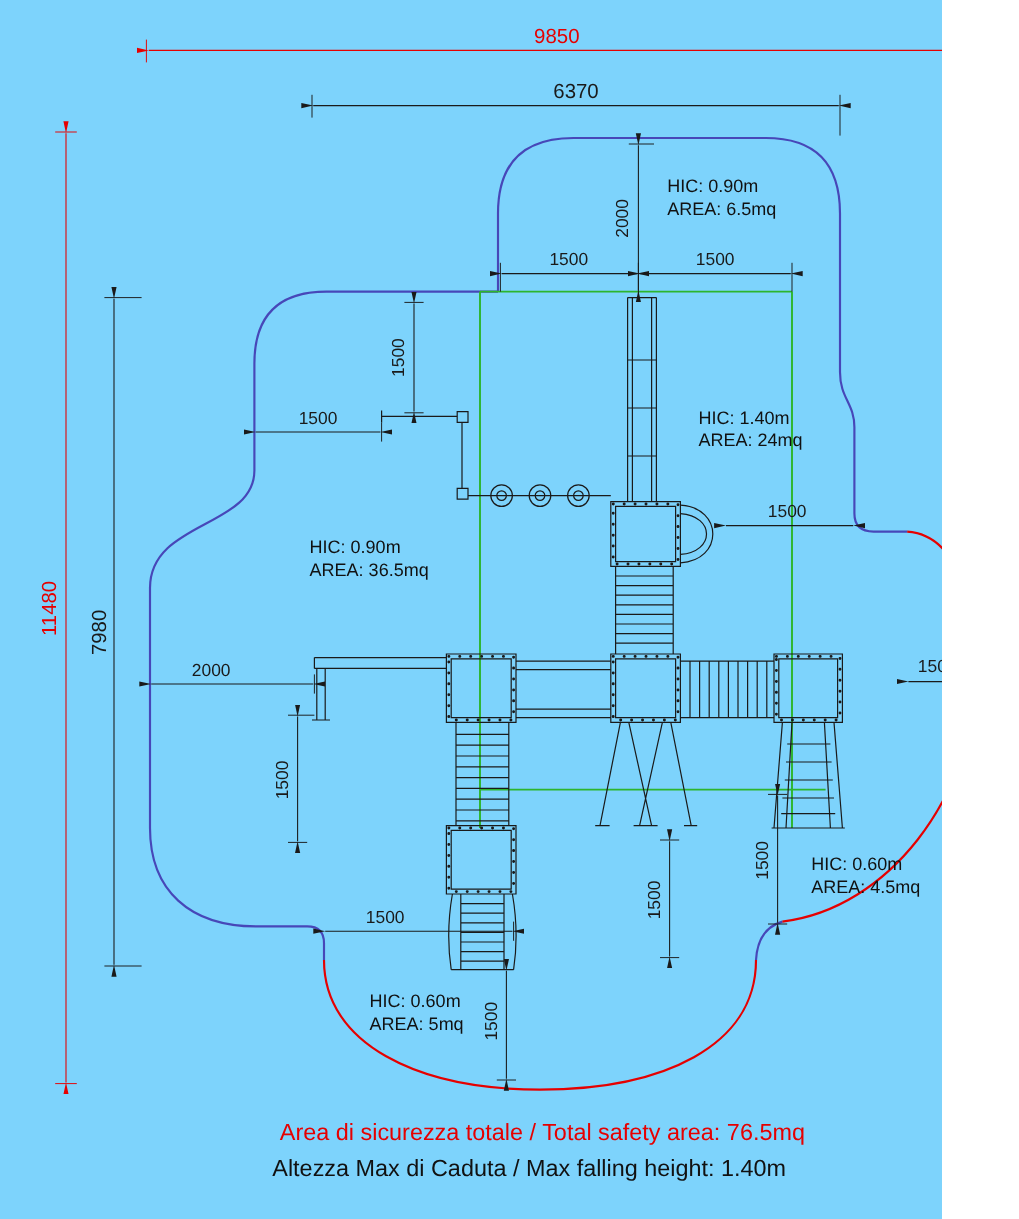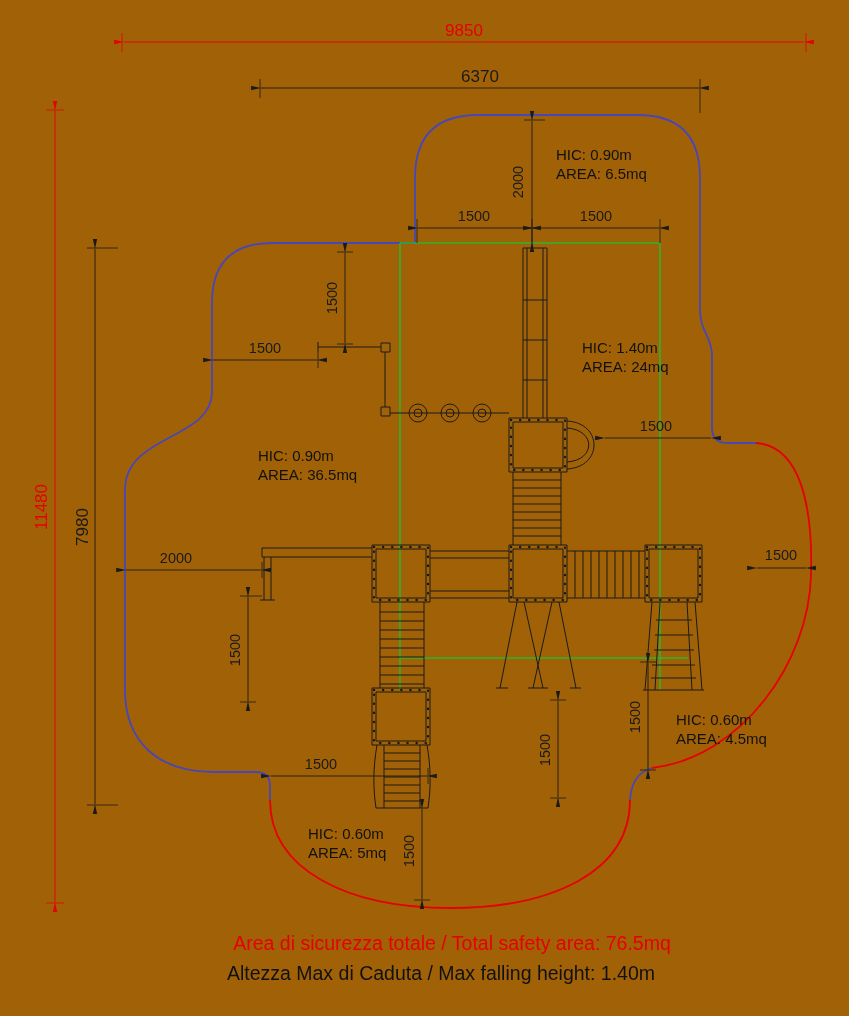--- a/index.html
+++ b/index.html
@@ -1,16 +1,16 @@
 <!DOCTYPE html>
 <html><head>
 <meta charset="utf-8">
 <style>
   html,body{margin:0;padding:0;background:#ffffff;}
-  .sheet{position:relative;width:849px;height:1016px;background:#a16207;overflow:hidden;
+  .sheet{position:relative;width:785px;height:1016px;background:#7dd3fc;overflow:hidden;
          font-family:"Liberation Sans","DejaVu Sans",sans-serif;}
   svg{position:absolute;left:0;top:0;}
   
   .blk{stroke:#1a1a1a;stroke-width:1;fill:none;}
   .bolt{stroke:#1a1a1a;stroke-width:2.4;stroke-linecap:round;stroke-dasharray:0.1 9;fill:none;}
   .blue{stroke:#4747b8;stroke-width:1.8;fill:none;}
   .redln{stroke:#e60000;stroke-width:1.8;fill:none;}
   .green{stroke:#2db52d;stroke-width:1.6;fill:none;}
   .dimln{stroke:#1a1a1a;stroke-width:0.9;fill:none;marker-start:url(#mb);marker-end:url(#mb);}
   .dimlnr{stroke:#e60000;stroke-width:0.9;fill:none;marker-start:url(#mr);marker-end:url(#mr);}

